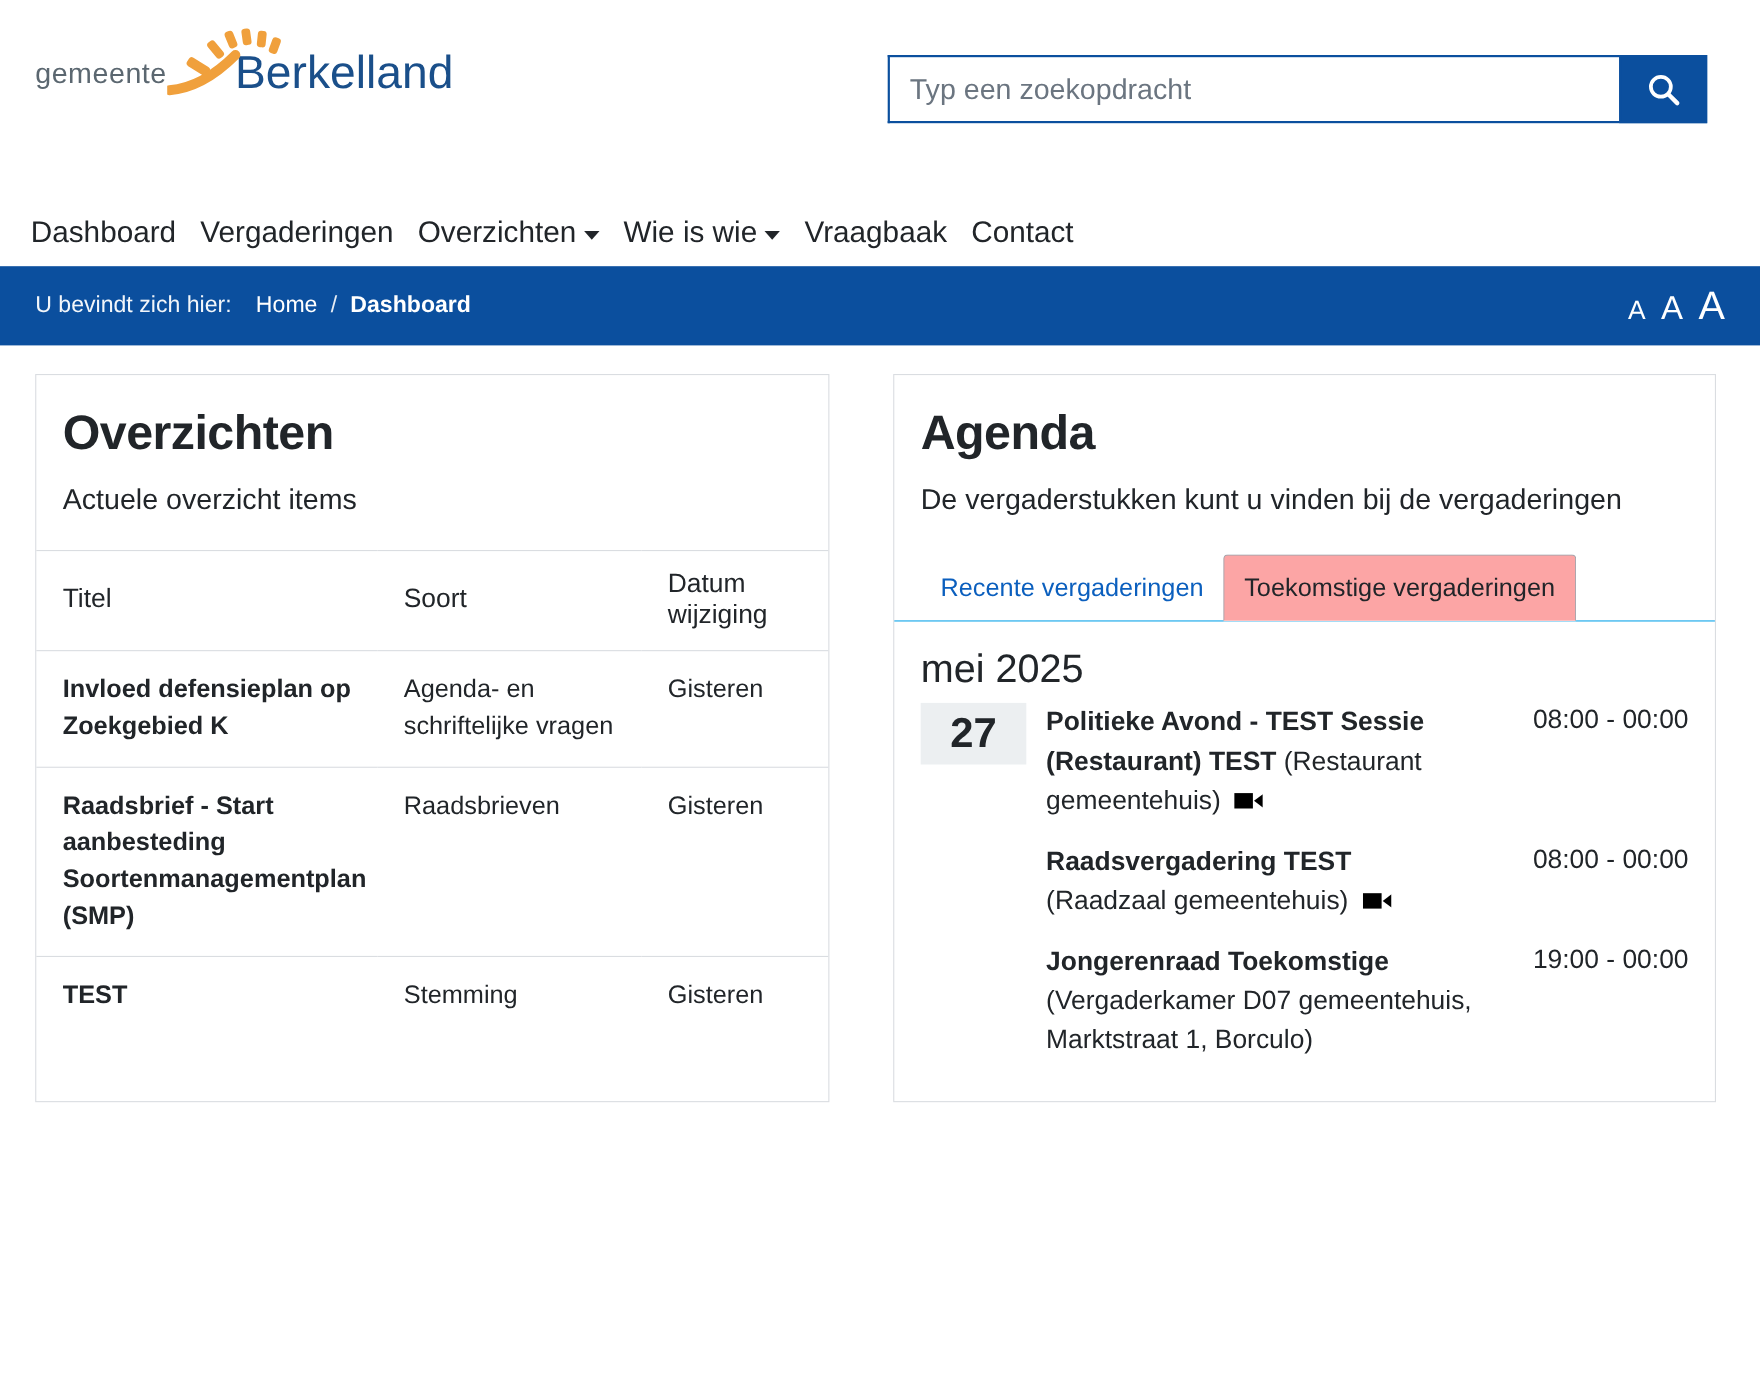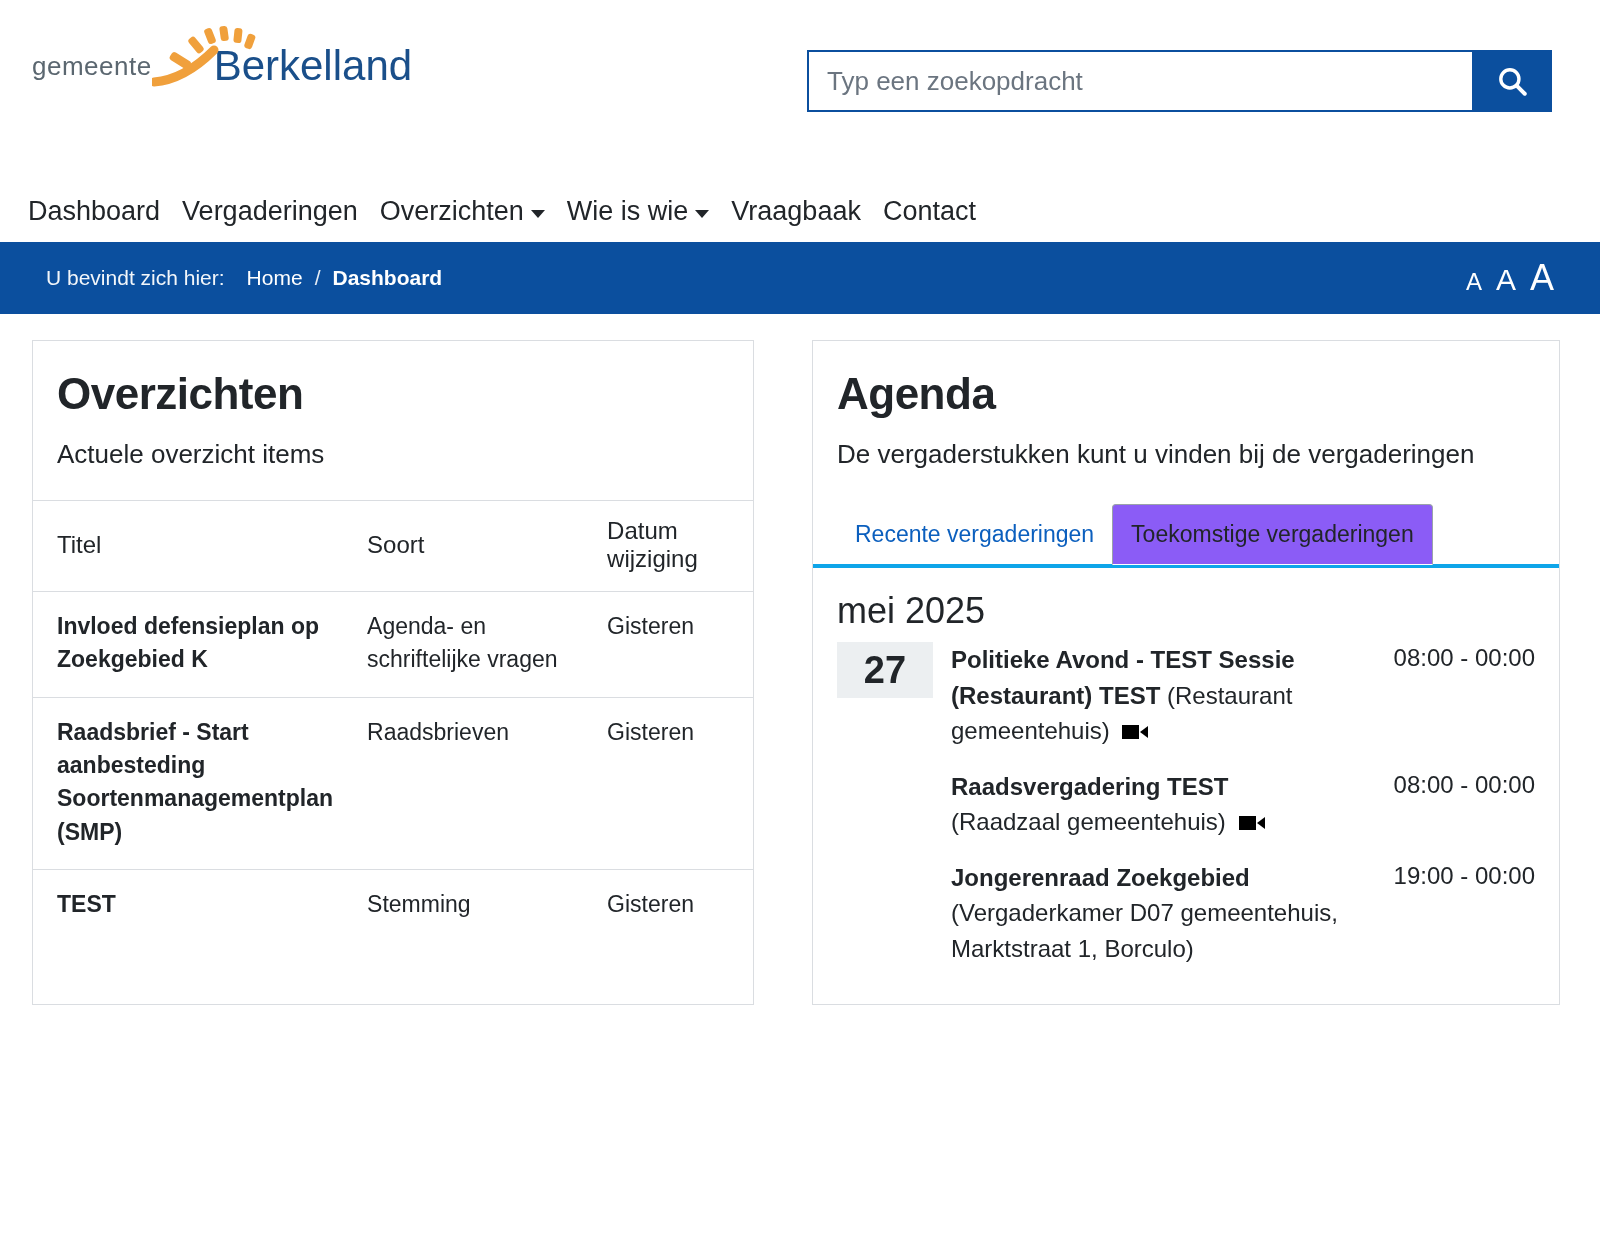--- a/index.html
+++ b/index.html
@@ -101,21 +101,21 @@
     margin-top: 6px;
   }
 
   
   .crumbbar {
     background: #0b4f9e;
     color: #ffffff;
     height: 72px;
     display: flex;
     align-items: center;
-    padding: 0 46px;
+    padding: 0 32px;
     font-size: 21px;
   }
   .crumbbar .label { opacity: .95; }
   .crumbbar a {
     color: #ffffff;
     text-decoration: none;
     margin-left: 22px;
     cursor: pointer;
   }
   .crumbbar .sep { margin: 0 12px; opacity: .9; }
@@ -180,35 +180,35 @@
     line-height: 1.45;
   }
   table.ov td.title { font-weight: bold; width: 250px; }
   table.ov td.soort { width: 240px; }
   table.ov tr:last-child td { border-bottom: none; }
 
   
   .tabsrow {
     display: flex;
     align-items: flex-end;
-    border-bottom: 4px solid #0ea5e9;
+    border-bottom: 1px solid #0ea5e9;
     padding: 0 24px;
     margin-top: 4px;
   }
   .tab {
     font-size: 23px;
     padding: 16px 18px;
     cursor: pointer;
     color: #0b5fbe;
   }
   .tab.active {
     color: #212529;
     border: 1px solid #9aa2aa;
     border-bottom: 1px solid #ffffff;
-    background: #8b5cf6;
+    background: #fca5a5;
     margin-bottom: -1px;
     border-radius: 4px 4px 0 0;
   }
 
   .month {
     font-size: 36px;
     padding: 22px 24px 10px 24px;
   }
   .agenda-list { padding: 0 24px 20px 24px; }
   .agenda-day {
@@ -392,21 +392,21 @@
                     <rect x="0" y="2" width="17" height="14" fill="#000"></rect>
                     <polygon points="18,9 26,3 26,15" fill="#000"></polygon>
                   </svg>
               </span>
             </div>
             <div class="ev-time">08:00 - 00:00</div>
           </div>
 
           <div class="event">
             <div class="ev-main">
-              <span class="ev-title">Jongerenraad Zoekgebied</span><br>
+              <span class="ev-title">Jongerenraad Toekomstige</span><br>
               <span>(Vergaderkamer D07 gemeentehuis, Marktstraat 1, Borculo)</span>
             </div>
             <div class="ev-time">19:00 - 00:00</div>
           </div>
 
         </div>
       </div>
     </div>
   </div>
 

